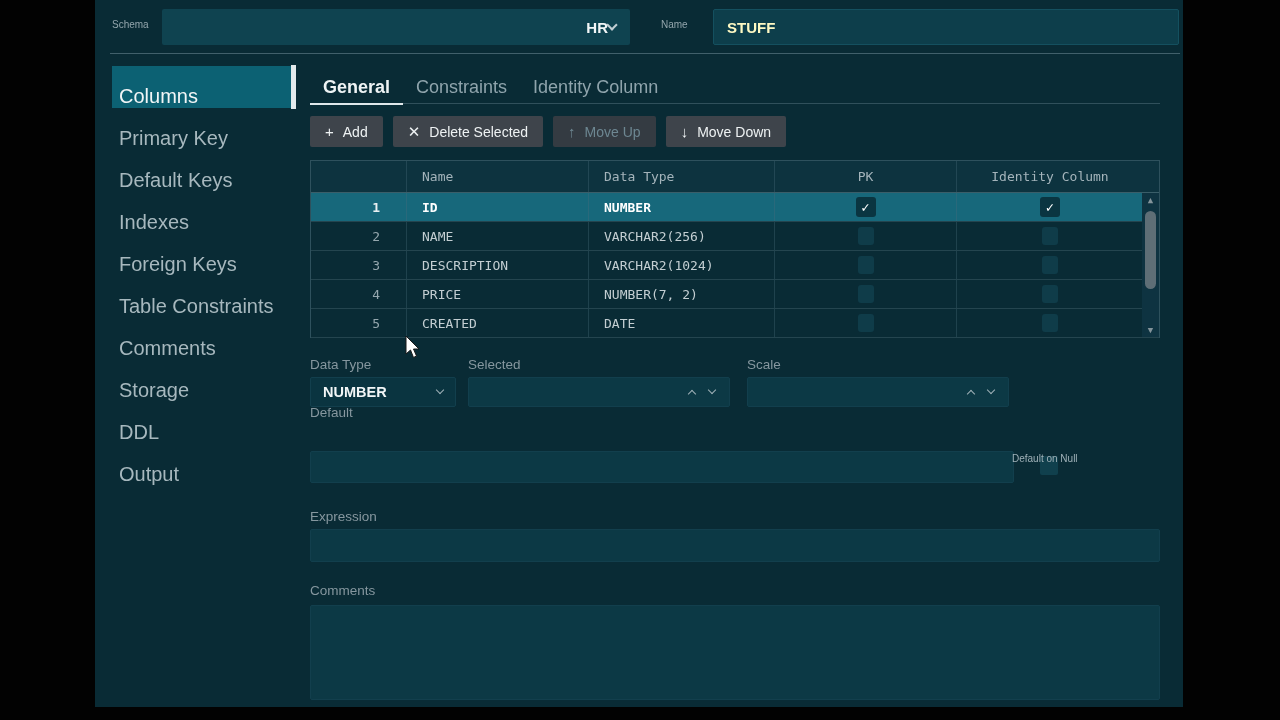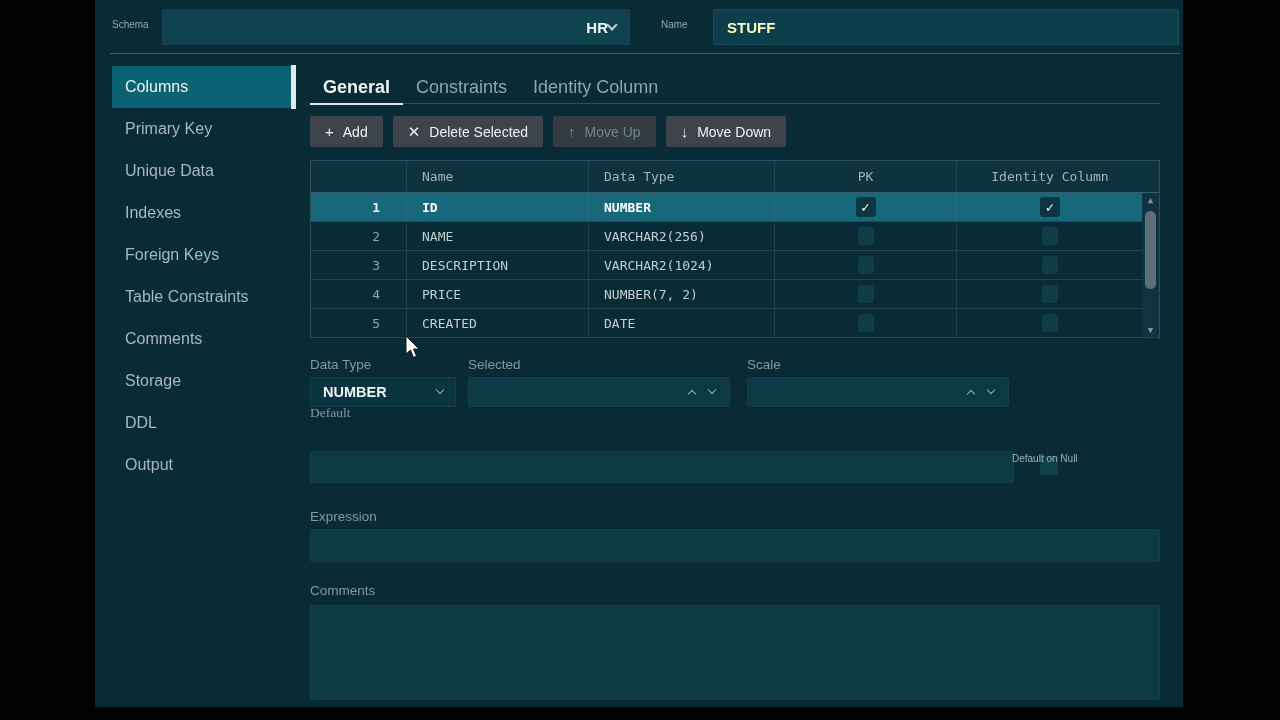--- a/index.html
+++ b/index.html
@@ -23,22 +23,22 @@
 
   
   .chev { display:inline-block; width:8px; height:8px;
     border-right:2px solid #c2ced3; border-bottom:2px solid #c2ced3; }
   .chev.down { transform:rotate(45deg); margin-top:-4px; }
   .chev.up { transform:rotate(-135deg); margin-top:4px; }
   .chev.sm { width:6px; height:6px; border-width:1.5px; border-color:#9fb0b7; }
 
   
   .sidebar { position:absolute; left:17px; top:66px; width:179px; }
-  .side-item { position:relative; height:42px; display:flex; align-items:center;
-    padding-left:13px; font-size:16px; color:#a7b8be; cursor:pointer; }
+  .side-item { position:relative; height:42px; display:flex; align-items:flex-end;
+    padding-left:7px; font-size:20px; color:#a7b8be; cursor:pointer; }
   .side-item.active { background:#0c6173; color:#f2f6f7; }
   .side-item.active .indicator { position:absolute; right:-5px; top:-1px; bottom:-1px;
     width:5px; background:#e3eaec; }
 
   
   .tabs { position:absolute; left:215px; top:72px; width:850px; height:32px;
     display:flex; border-bottom:1px solid #30505b; }
   .tab { padding:0 13px; display:flex; align-items:center; font-size:18px;
     color:#8fa4ac; cursor:pointer; position:relative; }
   .tab.active { color:#eef3f4; font-weight:bold; }
@@ -118,21 +118,21 @@
 
     <nav class="sidebar">
       <div class="side-item active">
         <span>Columns</span>
         <span class="indicator"></span>
       </div>
       <div class="side-item">
         <span>Primary Key</span>
       </div>
       <div class="side-item">
-        <span>Unique Data</span>
+        <span>Default Keys</span>
       </div>
       <div class="side-item">
         <span>Indexes</span>
       </div>
       <div class="side-item">
         <span>Foreign Keys</span>
       </div>
       <div class="side-item">
         <span>Table Constraints</span>
       </div>
@@ -262,21 +262,21 @@
       <span class="chev up sm"></span>
       <span class="chev down sm"></span>
     </div>
 
     <span class="f-lbl" style="left:652px; top:357px;">Scale</span>
     <div class="field spin" style="left:652px; top:377px; width:262px;">
       <span class="chev up sm"></span>
       <span class="chev down sm"></span>
     </div>
 
-    <span class="f-lbl" style="left:215px; top:405px;font-family:Liberation Serif, serif;">Default</span>
+    <span class="f-lbl" style="left:215px; top:405px;">Default</span>
     <input class="txt" style="left: 215px; top: 451px; width: 704px; height: 32px;">
     <span class="null-cbx"></span>
     <span class="null-lbl">Default on Null</span>
 
     <span class="f-lbl" style="left:215px; top:509px;">Expression</span>
     <input class="txt" style="left: 215px; top: 529px; width: 850px; height: 33px;">
 
     <span class="f-lbl" style="left:215px; top:583px;">Comments</span>
     <textarea class="txt" style="left: 215px; top: 605px; width: 850px; height: 95px;"></textarea>
 

